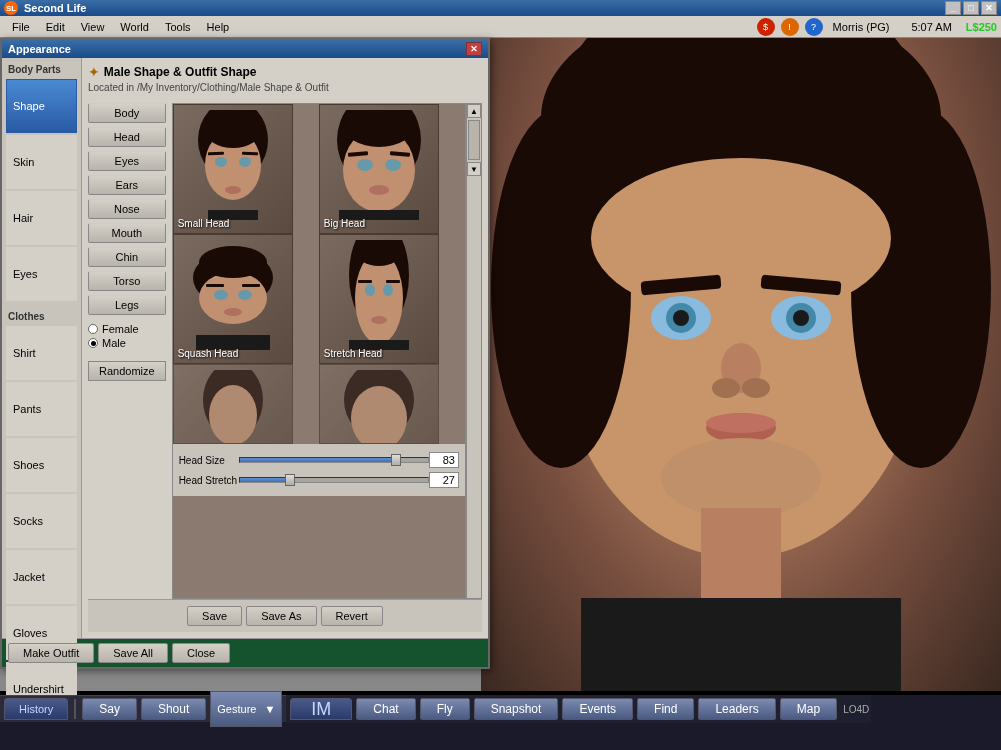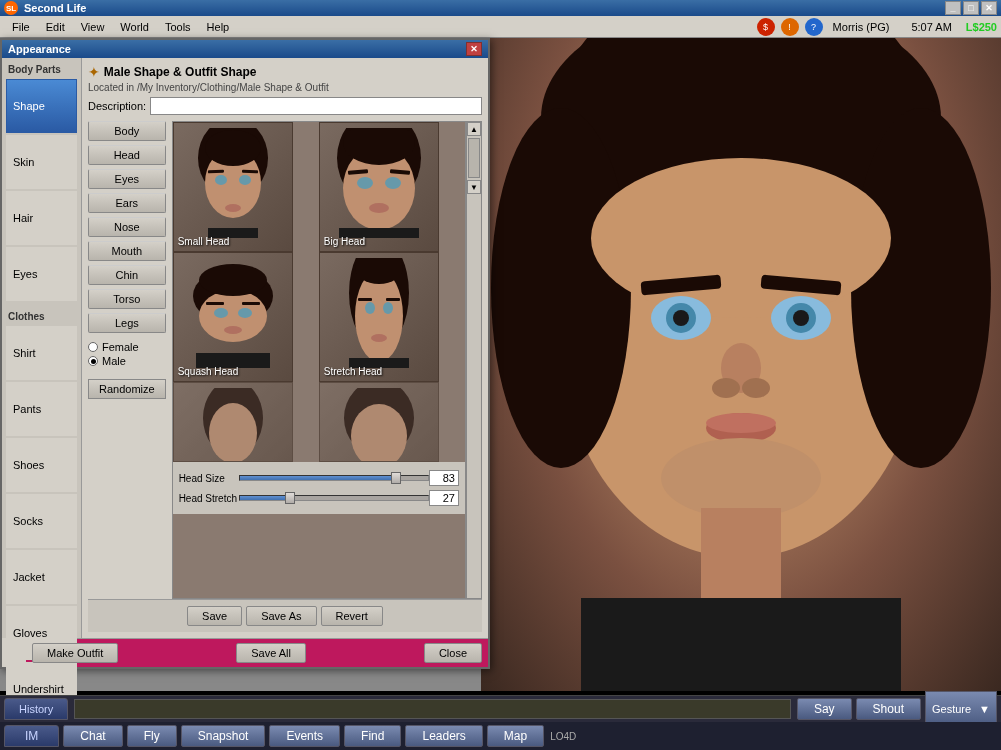--- a/index.html
+++ b/index.html
@@ -472,35 +472,34 @@
       color: #000;
       border-radius: 2px;
     }
 
     
     #outfit-buttons {
       display: flex;
       gap: 4px;
       padding: 4px 6px;
       border-top: 1px solid #999;
-      background: #be185d;
-      justify-content: space-between;
-      margin-left: 24px;
+      background: #14532d;
+      justify-content: flex-start;
     }
 
     
     #status-bar {
       position: absolute;
       bottom: 0;
       left: 0;
       width: 100%;
       height: 55px;
       background: #1a1a1a;
       display: flex;
-      flex-direction: column;
+      flex-direction: row;
     }
 
     #bottom-row1 {
       height: 27px;
       background: #2a2a3a;
       display: flex;
       align-items: center;
       border-top: 1px solid #444;
     }
     #bottom-row2 {
@@ -684,24 +683,20 @@
       </div>
 
       <div id="appearance-content">
 
         <div id="shape-header">
           <div id="shape-title-row">
             <span class="shape-icon">✦</span>
             <span id="shape-title">Male Shape &amp; Outfit Shape</span>
           </div>
           <div id="shape-location">Located in /My Inventory/Clothing/Male Shape &amp; Outfit</div>
-          <div id="description-row">
-            <span id="desc-label">Description:</span>
-            <input id="desc-input" type="text" class="" value="" style="">
-          </div>
         </div>
 
         <div id="morph-section">
 
           <div id="morph-buttons">
             <button class="morph-btn">Body</button>
             <button class="morph-btn">Head</button>
             <button class="morph-btn">Eyes</button>
             <button class="morph-btn">Ears</button>
             <button class="morph-btn">Nose</button>
@@ -856,21 +851,21 @@
     <div id="history-bar" style="flex:1;background:#3a3a2a;border:1px solid #555;height:20px;margin:2px 4px;"></div>
     <div class="bottom-action-btn" style="font-size:12px;">Say</div>
     <div class="bottom-action-btn" style="font-size:12px;">Shout</div>
     <div id="gesture-dropdown">
       <span>Gesture</span>
       <span>▼</span>
     </div>
   </div>
 
   <div id="bottom-row2" style="height:28px;background:#1e2030;display:flex;align-items:center;padding:2px 2px;">
-    <div class="bottom-tab" style="font-size:12px;">IM</div>
+    <div class="bottom-tab" style="font-size:18px;">IM</div>
     <div class="bottom-action-btn">Chat</div>
     <div class="bottom-action-btn">Fly</div>
     <div class="bottom-action-btn">Snapshot</div>
     <div class="bottom-action-btn">Events</div>
     <div class="bottom-action-btn">Find</div>
     <div class="bottom-action-btn">Leaders</div>
     <div class="bottom-action-btn">Map</div>
     <div style="margin-left:4px;font-size:10px;color:#aaa;">LO4D</div>
   </div>
 </div>

